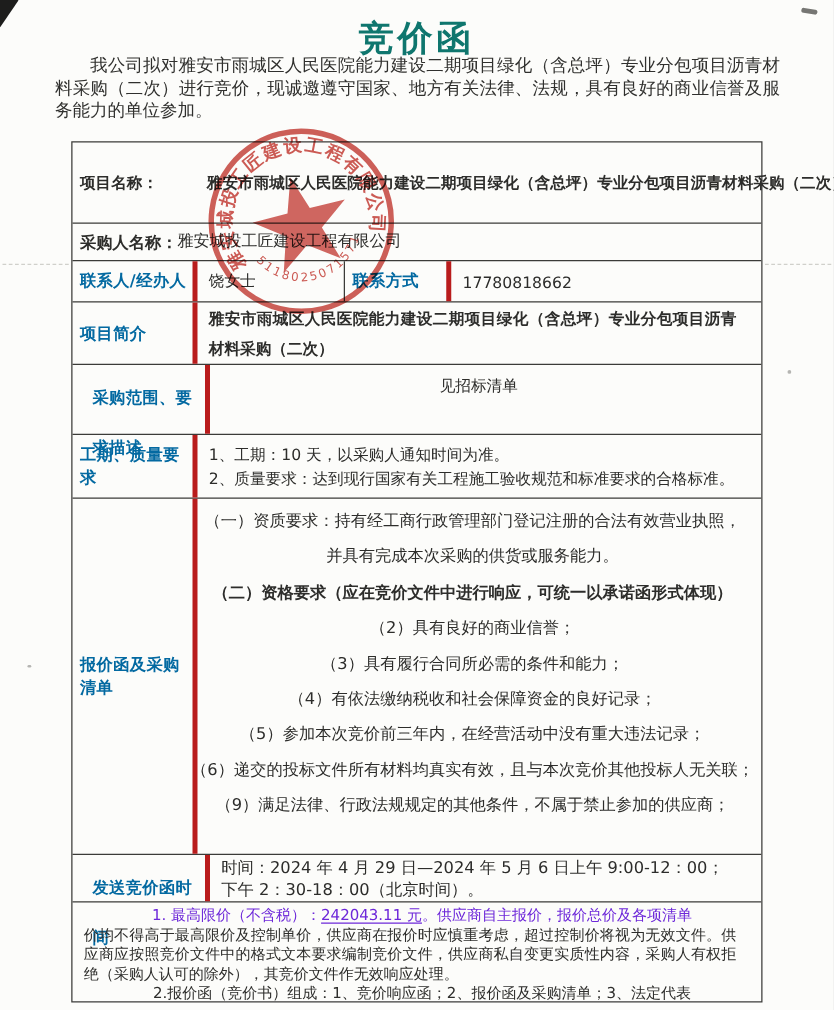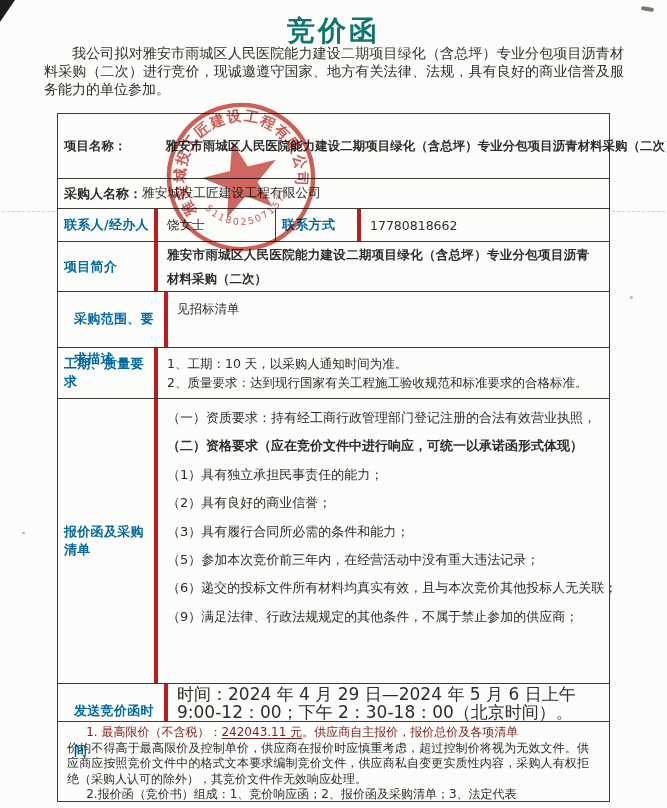--- a/index.html
+++ b/index.html
@@ -42,37 +42,37 @@
   .lc {
     width:100px; flex:0 0 100px; border-right:4px solid #b91c1c;
     font-weight:bold; font-size:13px; letter-spacing:.3px;
     padding:2px 3px 2px 6px; display:flex; align-items:center; color:#0369a1;
   }
   .lc.top { align-items:flex-start; padding-top:7px; line-height:40px;margin-left:10px; }
   .cc {
     flex:1 1 auto; min-width:0; padding:2px 20px 2px 9px;
     font-size:12.5px; display:flex; flex-direction:column; justify-content:center;
   }
-  .cc.top { justify-content:flex-start; }
+  .cc.top { justify-content:flex-start;align-items:center; }
   .full { flex:1 1 auto; display:flex; align-items:center; padding:2px 4px 2px 6px; }
   .r1 { height:65px; } .r1 .full { font-weight:bold; font-size:12.4px; white-space:nowrap; letter-spacing:.1px;gap:39px; }
   .r2 { height:30px; } .r2 .full { font-size:12.8px; }
   .r2 .lbl { font-weight:bold; font-size:13px; }
   .r3 { height:33px; }
   .c-contact { flex:0 0 118px; border-right:1px solid #3b3b38; }
   .lc2 { width:85px; flex:0 0 85px; }
   .r4 { height:50px; } .r4 .cc { font-weight:bold; line-height:24px; text-align:justify; }
   .r5 { height:56px; } .r5 .cc { padding-top:9px; }
   .r6 { height:51px; } .r6 .cc { line-height:19.5px; }
   .r7 { height:285px; } .r7 .cc { padding-top:5px; }
   .quali-line { line-height:28.4px; white-space:nowrap; font-size:13px; }
   .quali-line.bold { font-weight:bold; }
-  .r8 { height:38px; } .r8 .cc { line-height:17.5px; font-size:17px; }
+  .r8 { height:38px; } .r8 .cc { line-height:17.5px; font-size:13px; }
   .r9 { height:79px; } .r9 .cc { padding-top:3px; font-size:12px; line-height:15.6px; }
-  .q-faded { color:#7f1d1d; white-space:nowrap; text-indent:1.6em; }
+  .q-faded { color:#6d28d9; white-space:nowrap; text-indent:1.6em; }
   .q-underline { text-decoration:underline; text-underline-offset:2px; }
   .q-body { text-align:justify; }
   .q-line2 { text-indent:1.6em; white-space:nowrap; }
 
   
   .stamp {
     position:absolute; left:161px; top:97px; width:160px; height:160px;
     transform:rotate(-14deg); mix-blend-mode:multiply; opacity:.9;
     pointer-events:none;
   }
@@ -140,24 +140,25 @@
       <div class="cc">
         <div>1、工期：10 天，以采购人通知时间为准。</div>
         <div>2、质量要求：达到现行国家有关工程施工验收规范和标准要求的合格标准。</div>
       </div>
     </div>
 
     <div class="row r7">
       <div class="lc">报价函及采购清单</div>
       <div class="cc top">
         <div class="quali-line">（一）资质要求：持有经工商行政管理部门登记注册的合法有效营业执照，</div>
+        <div class="quali-line">并具有完成本次采购的供货或服务能力。</div>
         <div class="quali-line bold">（二）资格要求（应在竞价文件中进行响应，可统一以承诺函形式体现）</div>
-        <div class="quali-line">（1）具有独立承担民事责任的能力；</div>
         <div class="quali-line">（2）具有良好的商业信誉；</div>
         <div class="quali-line">（3）具有履行合同所必需的条件和能力；</div>
+        <div class="quali-line">（4）有依法缴纳税收和社会保障资金的良好记录；</div>
         <div class="quali-line">（5）参加本次竞价前三年内，在经营活动中没有重大违法记录；</div>
         <div class="quali-line">（6）递交的投标文件所有材料均真实有效，且与本次竞价其他投标人无关联；</div>
         <div class="quali-line">（9）满足法律、行政法规规定的其他条件，不属于禁止参加的供应商；</div>
       </div>
     </div>
 
     <div class="row r8">
       <div class="lc top">发送竞价函时间</div>
       <div class="cc top">
           <span>时间：2024 年 4 月 29 日—2024 年 5 月 6 日上午 9:00-12：00；下午 2：30-18：00（北京时间）。</span>

